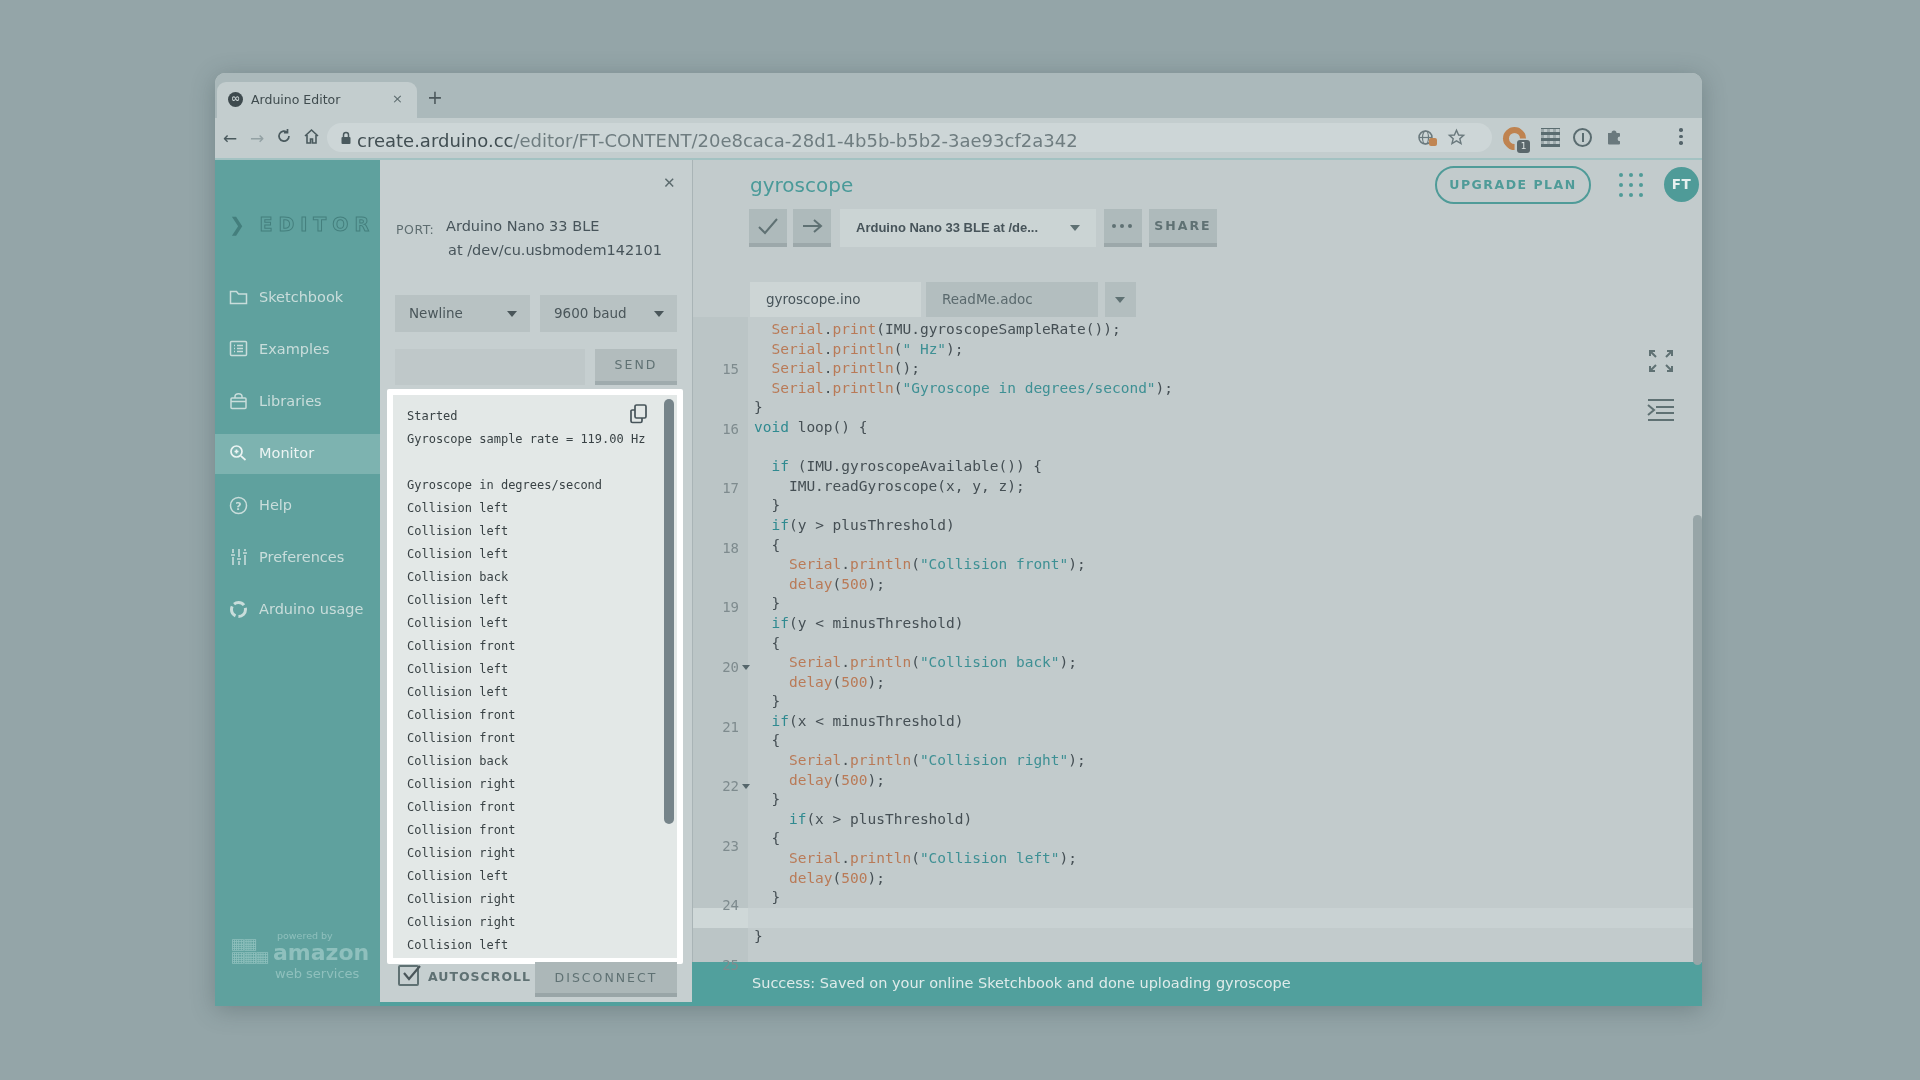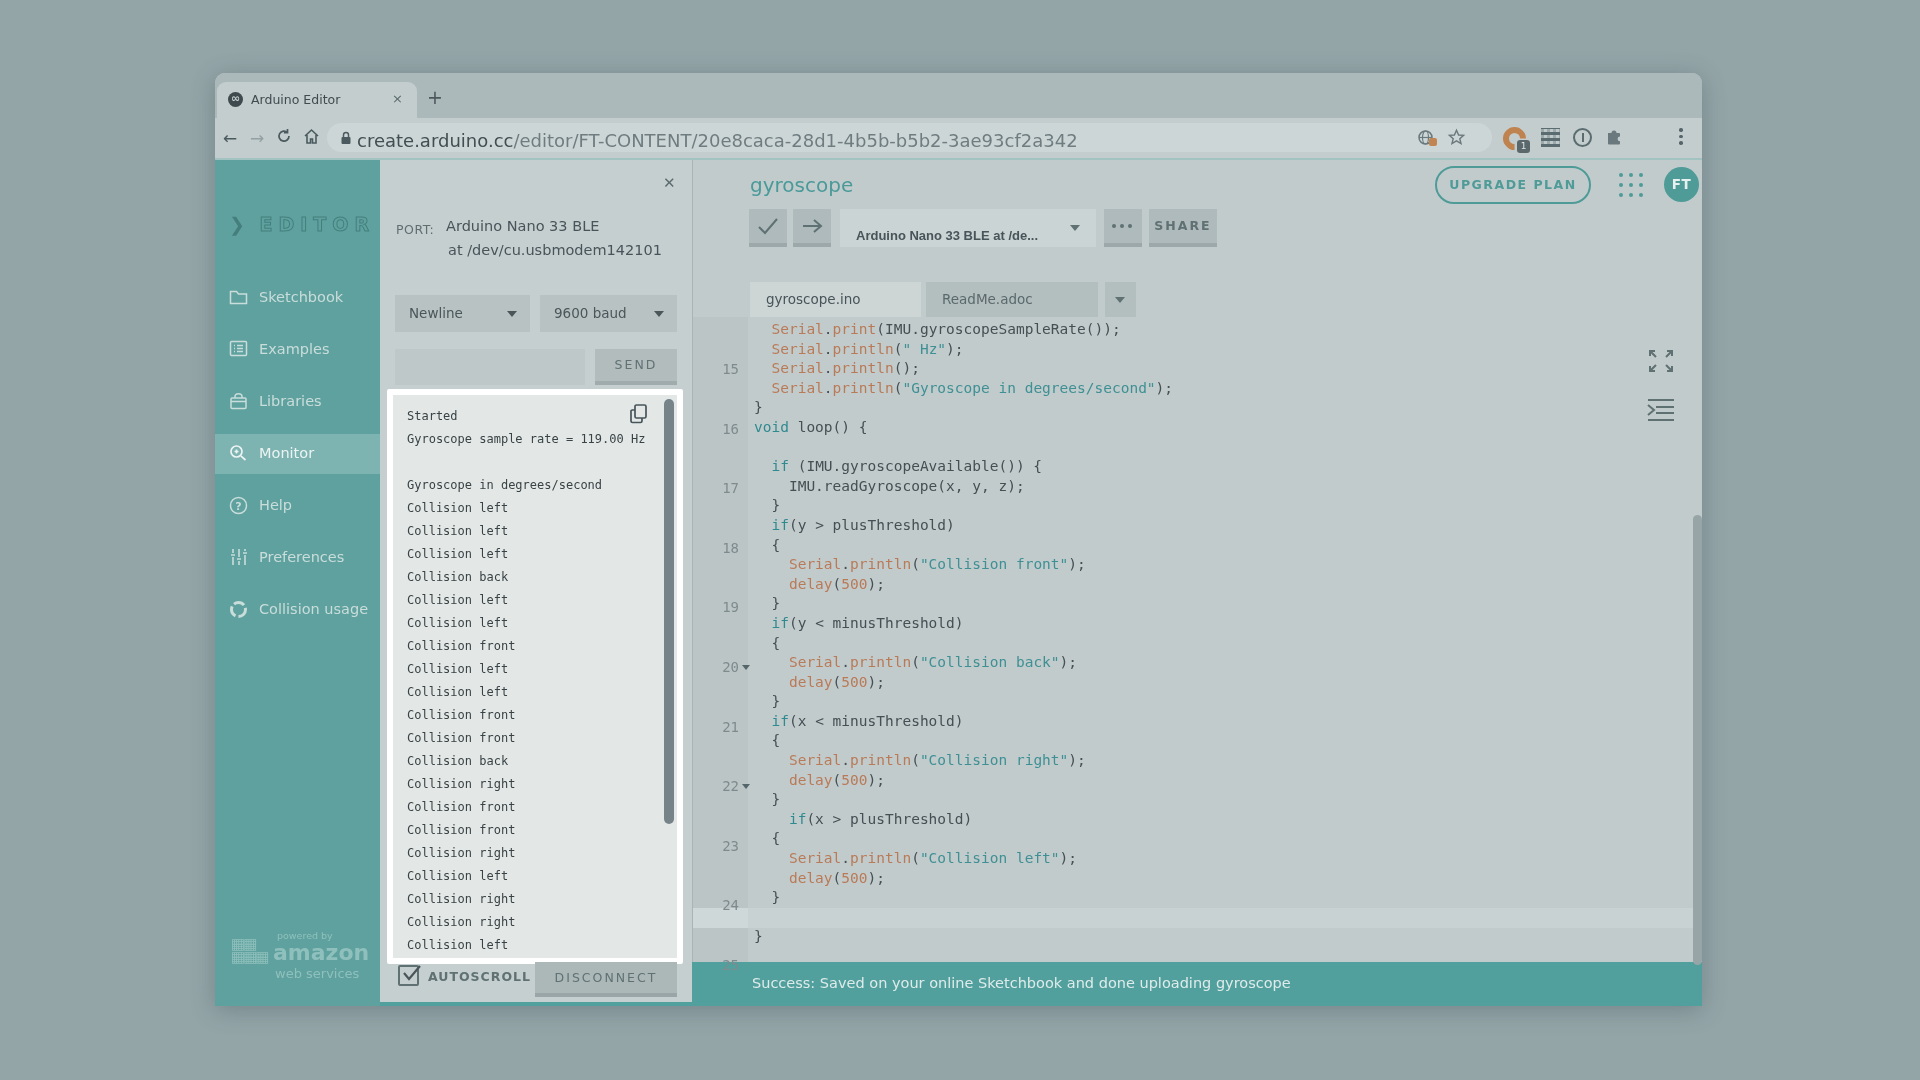--- a/index.html
+++ b/index.html
@@ -52,21 +52,21 @@
   .statusbar .msg { position:absolute; left:372px; top:13px; font-size:14.5px; color:#DFEBEA; }
   
   .main { position:absolute; left:477px; top:2px; width:1010px; height:802px; background:#C2CBCC; border-left:1px solid #A9B4B6;padding-left:8px; }
   .sk-title { position:absolute; left:57px; top:13px; font-size:20px; color:#4A9A99; }
   .upgrade { position:absolute; left:742px; top:6px; width:156px; height:38px; border:2px solid #4F9B98; border-radius:19px; color:#4F9B98; font-size:12.5px; font-weight:bold; letter-spacing:1.5px; text-align:center; line-height:34px; }
   .gridic { position:absolute; left:926px; top:13px; width:4px; height:4px; border-radius:50%; background:#4F9B98; box-shadow:10px 0 0 #4F9B98,20px 0 0 #4F9B98,0 10px 0 #4F9B98,10px 10px 0 #4F9B98,20px 10px 0 #4F9B98,0 20px 0 #4F9B98,10px 20px 0 #4F9B98,20px 20px 0 #4F9B98; }
   .avatar { position:absolute; left:971px; top:7px; width:35px; height:35px; border-radius:50%; background:#4F9B98; color:#E6F0EF; font-size:13.5px; font-weight:bold; text-align:center; line-height:35px; letter-spacing:.5px; }
   .tbtn { position:absolute; top:49px; width:38px; height:38px; background:#AEBABB; border-bottom:4px solid #9CA8AA; color:#5F7173; }
   .tbtn svg { position:absolute; left:50%; top:50%; transform:translate(-50%,-50%); }
   .board { position:absolute; left:147px; top:49px; width:256px; height:38px; background:#CBD4D4; }
-  .board .btxt { position:absolute; left:16px; top:11px; font-size:13px; font-weight:bold; color:#47545A; font-family:"Liberation Sans",sans-serif;margin-top:8px; }
+  .board .btxt { position:absolute; left:16px; top:11px; font-size:13px; font-weight:bold; color:#47545A; font-family:"Liberation Sans",sans-serif; }
   .caret { width:0; height:0; border-left:5px solid transparent; border-right:5px solid transparent; border-top:6px solid #5F7173; }
   .board .caret { position:absolute; right:16px; top:16px; }
   .share { position:absolute; left:456px; top:49px; width:68px; height:38px; background:#AEBABB; border-bottom:4px solid #9CA8AA; color:#5F7173; font-size:12.5px; font-weight:bold; letter-spacing:2px; text-align:center; line-height:34px; }
   .dots3 { position:absolute; left:411px; top:49px; width:38px; height:38px; background:#AEBABB; border-bottom:4px solid #9CA8AA; }
   .dots3 span { position:absolute; top:15px; width:4px; height:4px; border-radius:50%; background:#5F7173; }
   
   .ftab { position:absolute; top:122px; height:35px; font-size:13.5px; }
   .ftab.on { left:57px; width:171px; background:#CDD5D5; color:#47545A; }
   .ftab.off { left:233px; width:172px; background:#B3BEBF; color:#5A696D; }
   .ftab .ftxt { position:absolute; left:16px; top:9px; }
@@ -213,21 +213,21 @@
                   <path d="M4 1v4M4 9v8M10 1v8M10 13v4M16 1v2M16 7v10"></path>
                   <path d="M2 7h4M8 11h4M14 5h4"></path>
                 </g>
               </svg></span>
             <span class="nav-label">Preferences</span>
           </div>
           <div class="nav-item" style="top: 430px;">
             <span class="nav-ic"><svg width="19" height="19" viewBox="0 0 19 19">
                 <circle cx="9.5" cy="9.5" r="7" fill="none" stroke="currentColor" stroke-width="3" stroke-dasharray="11 3"></circle>
               </svg></span>
-            <span class="nav-label">Collision usage</span>
+            <span class="nav-label">Arduino usage</span>
           </div>
         </div>
       <div class="aws">
         <span class="cubes">▦▦<br>▦▦▦</span>
         <span class="pby">powered by</span>
         <span class="amz">amazon</span>
         <span class="ws">web services</span>
       </div>
     </div>
 

